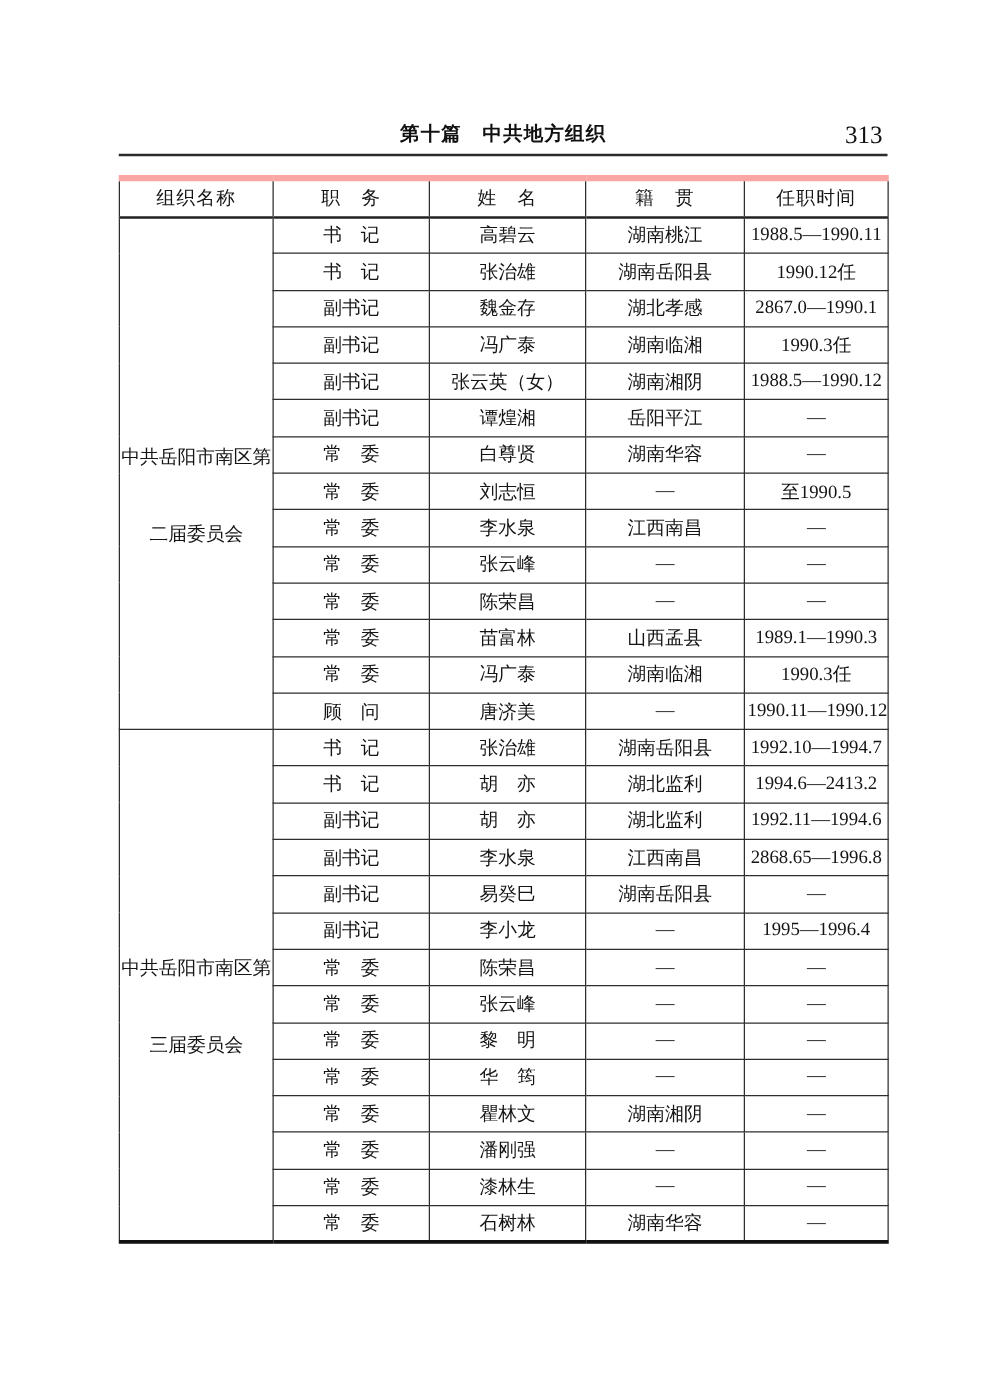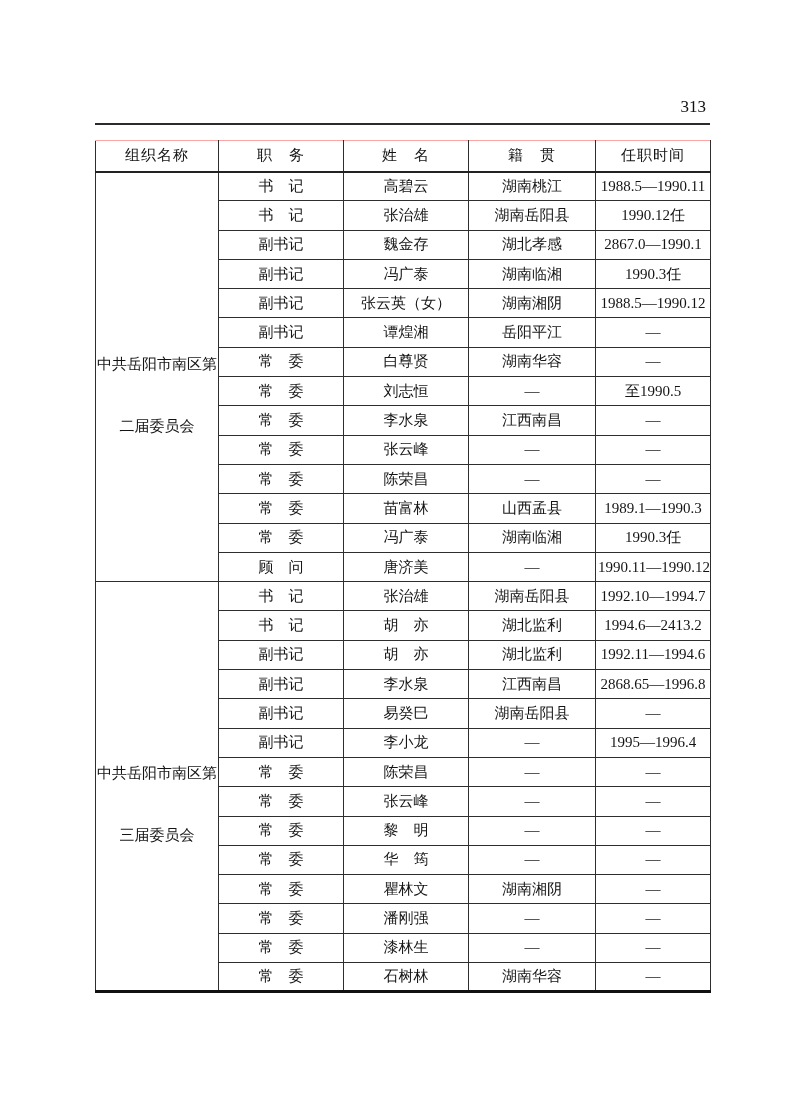--- a/index.html
+++ b/index.html
@@ -31,21 +31,21 @@
     font-family: "DejaVu Sans", "Liberation Sans", sans-serif;
     font-weight: bold;
     font-size: 15.5px;
     letter-spacing: 1px;
     color: #111;
   }
   .page-number {
     position: absolute;
     right: 4px;
     top: 3px;
-    font-size: 17px;
+    font-size: 20px;
     color: #111;
   }
 
   
   .org-table {
     position: absolute;
     left: 95px;
     top: 140px;
     width: 615px;
     border-collapse: collapse;
@@ -57,37 +57,38 @@
     border: 1px solid #2e2e2e;
     text-align: center;
     vertical-align: middle;
     padding: 0 2px;
     overflow: hidden;
     white-space: nowrap;
   }
   .org-table thead th {
     height: 31px;
     font-weight: normal;
-    border-top: 1px solid #fca5a5;
+    border-top: 5px solid #fca5a5;
     border-bottom: 2px solid #222;
     letter-spacing: 1px;
   }
   .org-table tbody td { height: 29.3px; }
   .org-table tbody tr.last-row td { border-bottom: 3px solid #111; }
   td.group-name-cell {
     white-space: normal;
     line-height: 1.75;
     padding: 0 1px;
   }
   td.group-name-cell .gline { text-align: center; margin-top: 36px; }
 </style>
 </head>
 <body>
 
 <div class="doc-header">
+  <div class="doc-title">第十篇　中共地方组织</div>
   <div class="page-number">313</div>
 </div>
 
 <table class="org-table">
   <colgroup>
     <col style="width:123px">
     <col style="width:125px">
     <col style="width:125px">
     <col style="width:127px">
     <col style="width:115px">

